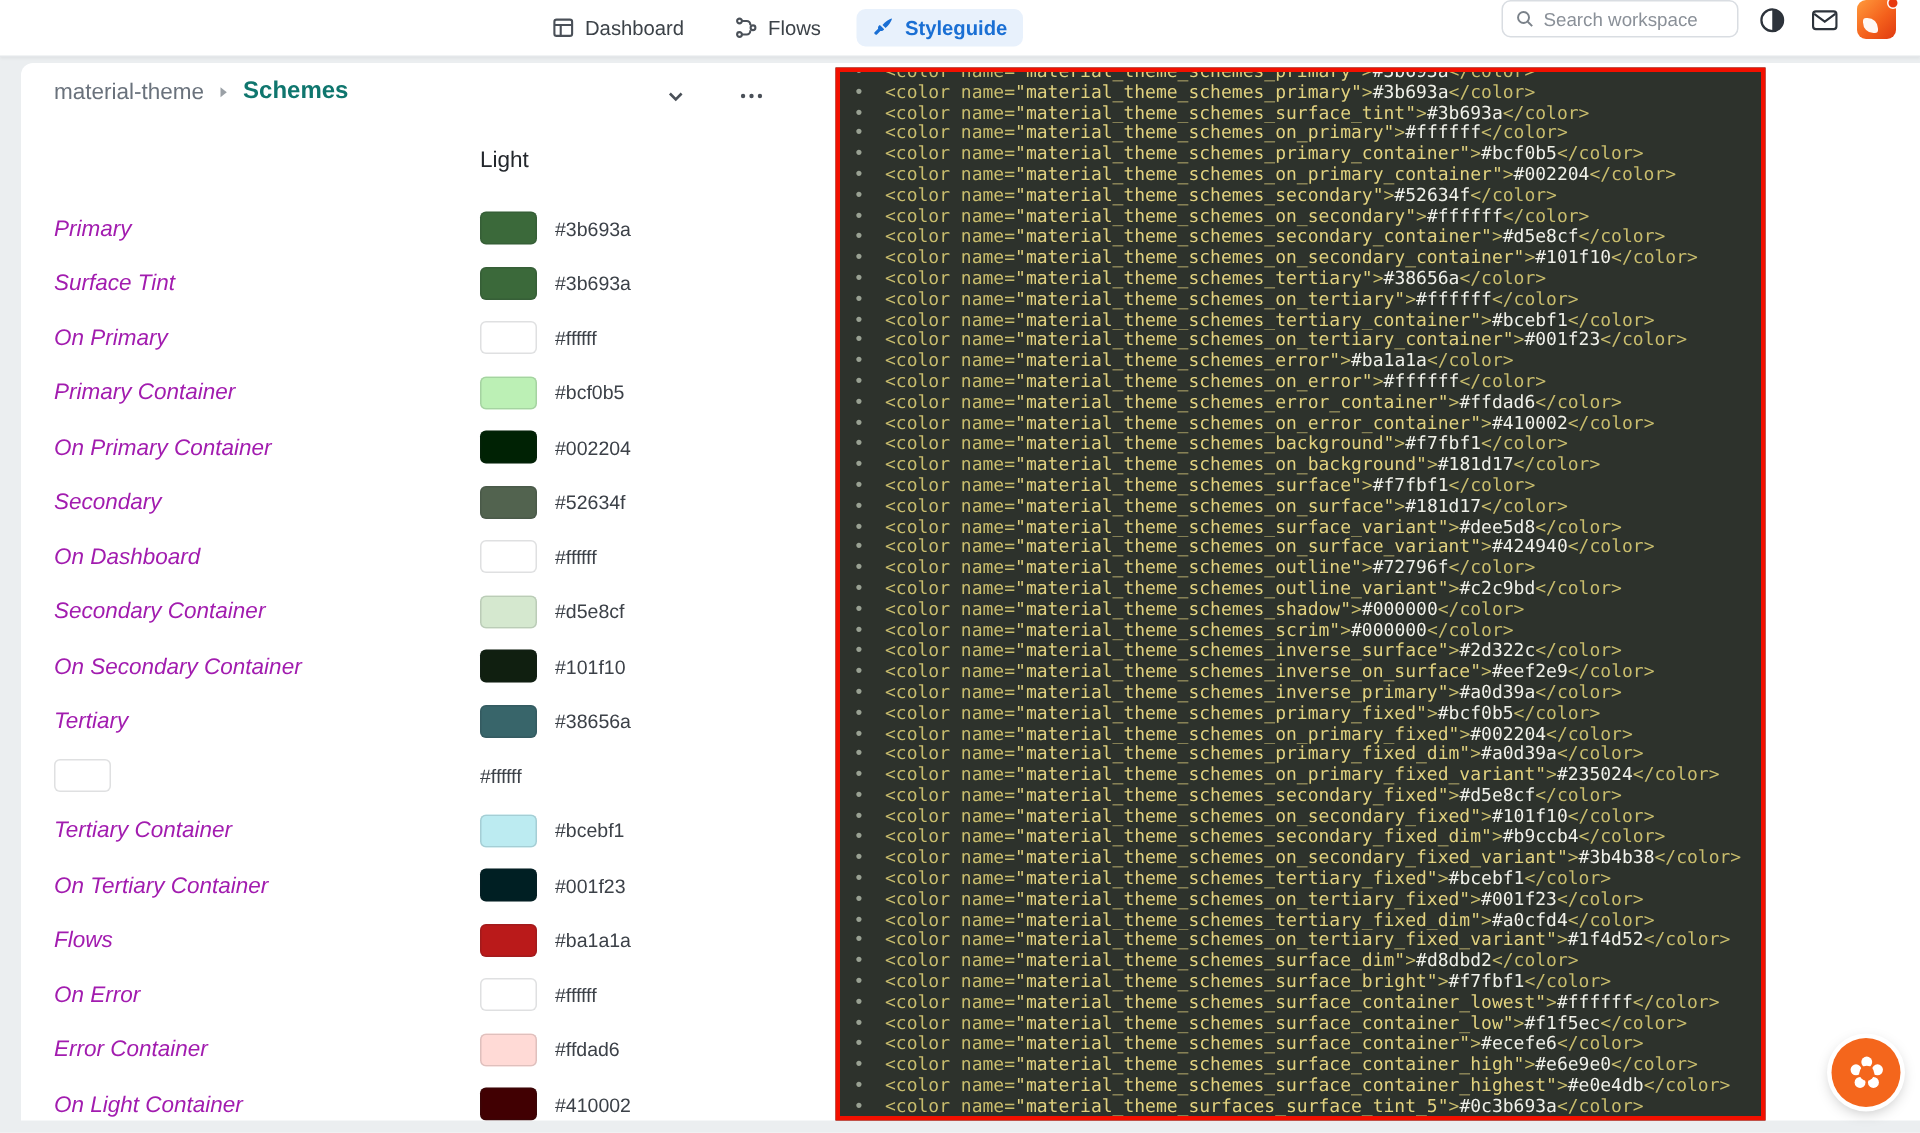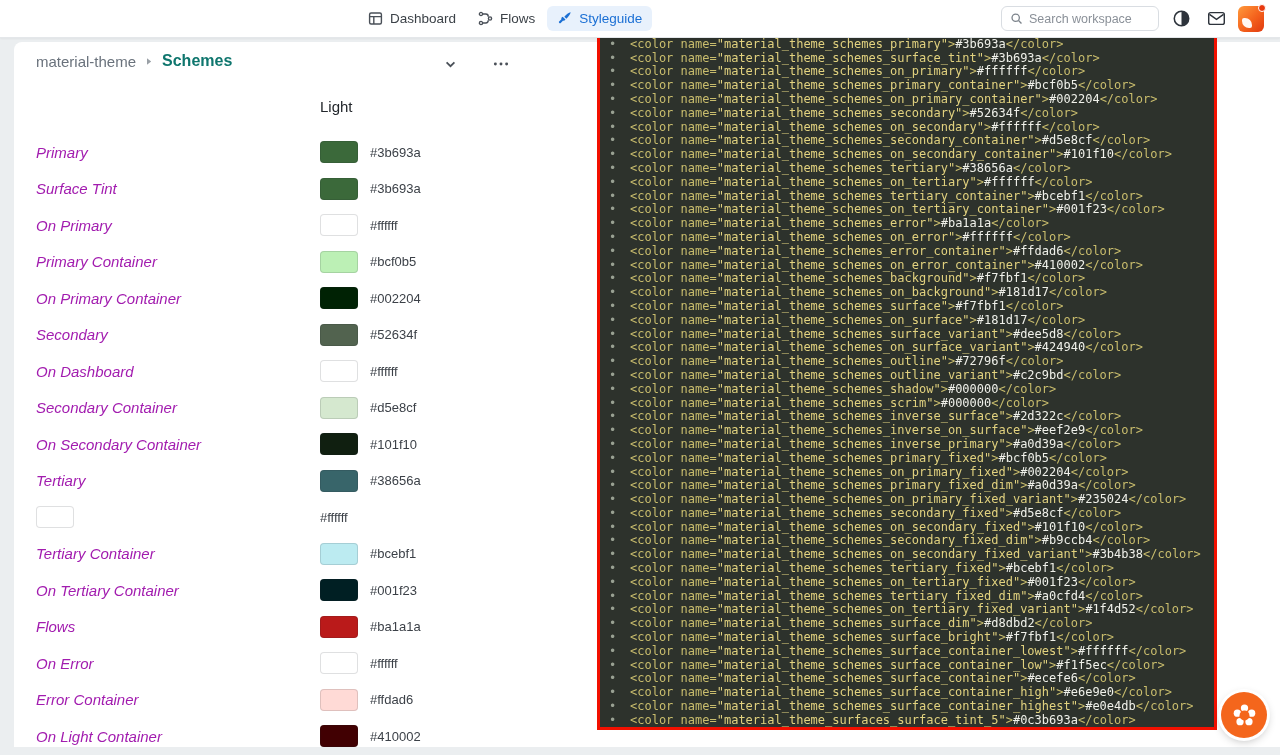--- a/index.html
+++ b/index.html
@@ -5,29 +5,29 @@
   * { margin:0; padding:0; box-sizing:border-box; }
   html,body { width:1280px; height:755px; overflow:hidden;
     font-family:"Liberation Sans", sans-serif;
     background:var(--page-bg,#ebeef0); }
 
   
   .topbar { position:absolute; left:0; top:0; width:1280px; height:38px;
     background:#ffffff; border-bottom:1px solid #e4e7ea;
     box-shadow:0 1px 2px rgba(0,0,0,.05); z-index:6; }
   .tabs { position:absolute; left:358px; top:0; height:100%;
-    display:flex; align-items:center; gap:2px; }
+    display:flex; align-items:center; gap:14px; }
   .tab { display:flex; align-items:center; gap:7px; font-size:13.5px;
     color:#3c4248; cursor:pointer; padding:5px 10px; border-radius:6px; }
   .tab .t-ic { display:flex; color:#4a5058; }
   .tab.active { background:var(--accent-soft,#e8f1fc);
-    color:var(--accent-blue,#1a6fd4); font-weight:400; }
+    color:var(--accent-blue,#1a6fd4); font-weight:700; }
   .tab.active .t-ic { color:var(--accent-blue,#1a6fd4); }
   .top-right { position:absolute; right:16px; top:0; height:100%;
-    display:flex; align-items:center; gap:9px; }
+    display:flex; align-items:flex-start; gap:9px; }
   .search { display:flex; align-items:center; gap:6px; width:158px; height:25px;
     border:1px solid #d9dde2; border-radius:6px; background:#fff;
     padding:0 8px; color:#7b828a; }
   .search input { border:none; outline:none; font-size:12.5px; width:100%;
     color:#333; background:transparent; font-family:inherit; }
   .search input::placeholder { color:#8a9098; }
   .icon-btn { display:flex; align-items:center; justify-content:center;
     width:26px; height:26px; color:#2d333b; cursor:pointer;
     background:none; border:0; }
   .avatar { width:26px; height:26px; border-radius:6px; position:relative;
@@ -55,23 +55,23 @@
     color:#23272c; font-weight:500; }
   .token-list { position:absolute; left:0; top:92px; right:0; }
   .token-row { display:grid; grid-template-columns:284px 50px auto;
     align-items:center; height:36.5px; padding-left:22px; cursor:pointer; }
   .token-label { font-size:15px; color:#a21caf;font-style:italic; }
   .token-swatch { width:38px; height:22px; border-radius:4px;
     box-shadow:inset 0 0 0 1px rgba(27,35,44,.14); }
   .token-hex { font-size:13px; color:#3c4148; }
 
   
-  .code-panel { position:absolute; left:557px; top:28px; width:620px;
+  .code-panel { position:absolute; left:557px; top:45px; width:620px;
     height:702px; border:3px solid var(--selection-red,#f21000);
-    background:var(--code-bg,#2d322c); overflow:hidden; z-index:4;margin-left:40px; }
+    background:var(--code-bg,#2d322c); overflow:hidden; z-index:4; }
   .code-inner { padding:2px 6px 0 9px;
     font-family:"DejaVu Sans Mono", monospace; font-size:12px;
     line-height:13.8px; white-space:pre; }
   .code-line { height:13.8px; overflow:hidden; }
   .code-line.clipped { margin-top:-9px; }
   .bl { color:#99a193; display:inline-block; width:21px; }
   .tg { color:#c9bd6d; }
   .st { color:#e2d27f; }
   .vl { color:#f0f1ea; }
 

